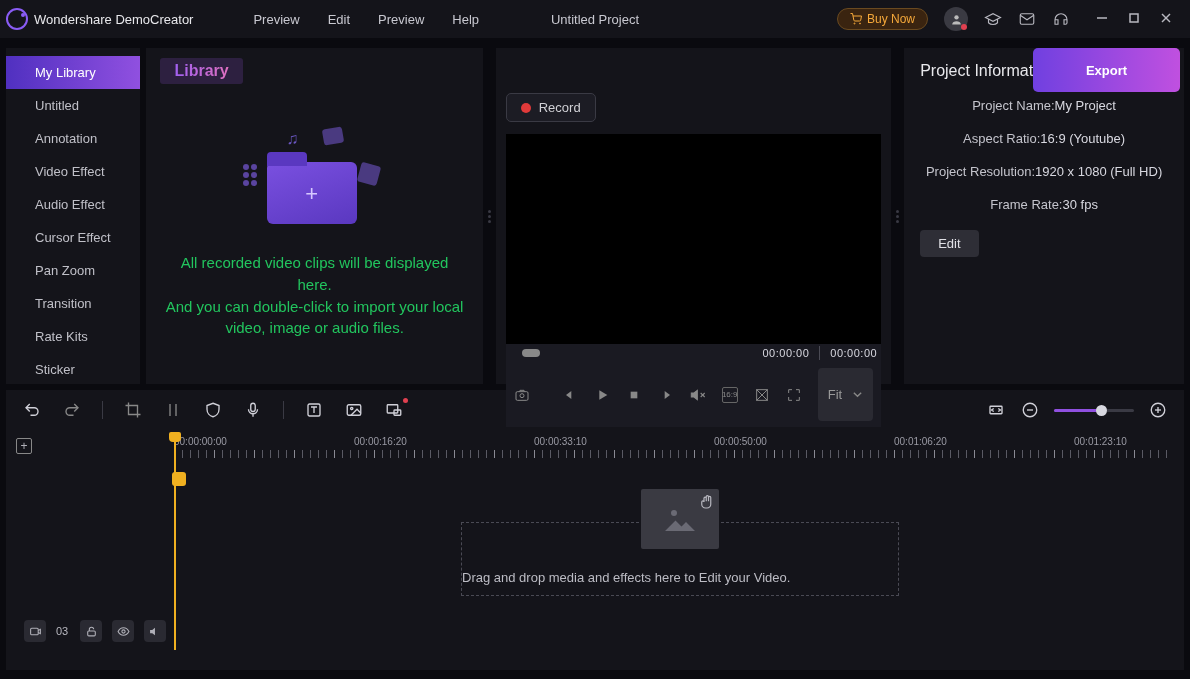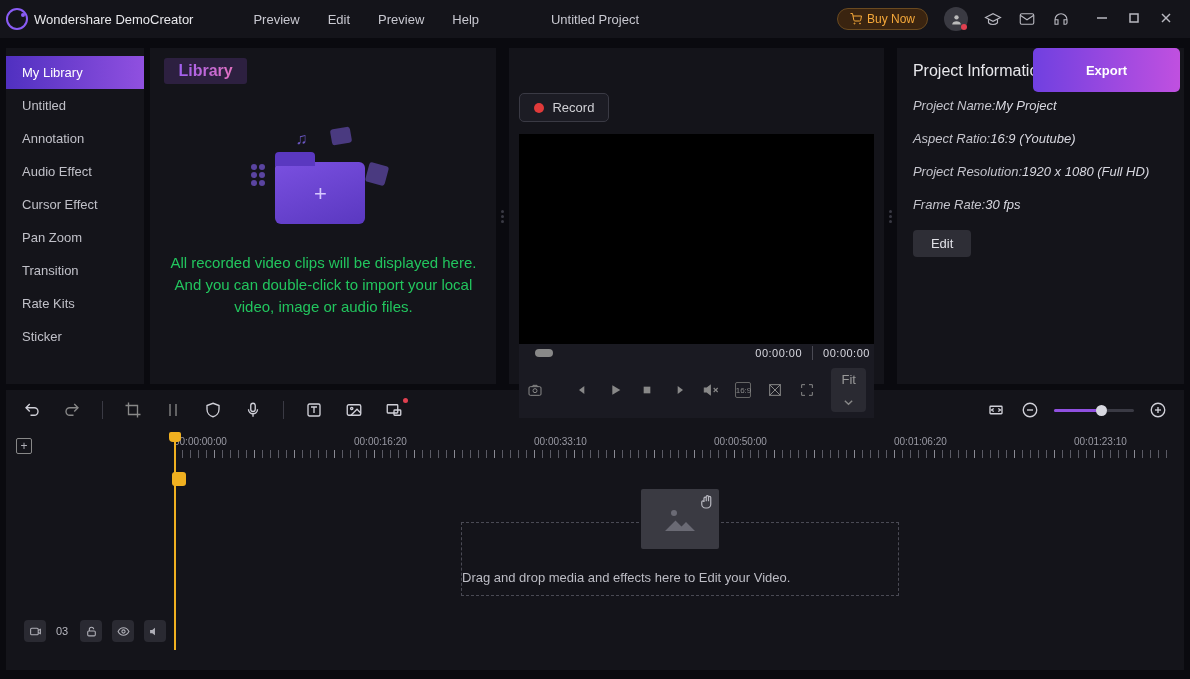--- a/index.html
+++ b/index.html
@@ -21,21 +21,21 @@
   .user-icon::after { content:''; position:absolute; bottom:1px; right:1px; width:6px; height:6px; background:#e04050; border-radius:50%; }
   .title-ico { width: 18px; height: 18px; color:#b8b8c0; cursor:pointer; }
   .win-ctrl { display:flex; gap:18px; margin-left:10px; margin-right:10px; }
   .win-ctrl span { width:14px; cursor:pointer; color:#b8b8c0; }
 
   
   .upper { display:flex; height: 346px; padding:10px 6px 0 6px; gap:6px; }
 
   
   .sidebar { width: 140px; background:#14141a; display:flex; flex-direction:column; padding-top:8px; }
-  .sb-item { padding: 9px 16px; color:#c0c0c8; cursor:pointer; }
+  .sb-item { padding: 9px 29px; color:#c0c0c8; cursor:pointer; }
   .sb-item.active { background: linear-gradient(90deg, #5030c0, #9050e0); color:#fff; font-weight:500; }
 
   
   .library { width: 350px; background:#14141a; display:flex; flex-direction:column; align-items:center; }
   .lib-header { align-self:flex-start; margin:10px 0 0 14px; background:rgba(160,90,240,0.18); padding:4px 14px; border-radius:3px;text-align:right; }
   .lib-header span { background: linear-gradient(90deg,#a060f0,#e070c0); -webkit-background-clip:text; background-clip:text; color:transparent; font-weight:600; font-size:16px; }
   .folder-illus { margin-top:50px; position:relative; width:120px; height:90px; }
   .folder-back { position:absolute; bottom:0; left:12px; width:90px; height:62px; background:linear-gradient(160deg,#7a50e0,#5a38c0); border-radius:6px; }
   .folder-back::before { content:''; position:absolute; top:-10px; left:0; width:40px; height:14px; background:#5a38c0; border-radius:4px 4px 0 0; }
   .folder-plus { position:absolute; left:50%; top:52%; transform:translate(-50%,-50%); color:#d6c8ff; font-size:22px; font-weight:300; }
@@ -56,27 +56,27 @@
   .record-dot { width:10px; height:10px; background:#e03a3a; border-radius:50%; }
   .export-btn { position:absolute; top:48px; right:10px; width:147px; height:44px; background:linear-gradient(90deg,#7040e0,#c050e0); color:#fff; border-radius:5px; display:flex; align-items:center; justify-content:center; font-weight:600; cursor:pointer; }
   .viewport { margin-top:12px; background:#000; flex:1; min-height:210px; }
   .time-row { display:flex; align-items:center; justify-content:flex-end; gap:10px; padding:2px 4px; background:#1a1a22; position:relative; }
   .scrubber { position:absolute; left:16px; width:18px; height:8px; background:#888; border-radius:5px; }
   .time-row .time { color:#d8d8e0; font-size:11px; letter-spacing:0.5px; }
   .time-row .sep { width:1px; height:14px; background:#4a4a54; }
   .ctrl-row { display:flex; align-items:center; gap:16px; padding:6px 8px; background:#1a1a22; }
   .ctrl-row svg, .ctrl-row .ibox { width:16px; height:16px; color:#888; cursor:pointer; }
   .ibox { border:1px solid #666; border-radius:2px; font-size:8px; display:flex; align-items:center; justify-content:center; padding:1px 2px; }
-  .fit-sel { margin-left:auto; display:flex; align-items:center; gap:10px; background:#2a2a32; padding:4px 10px; border-radius:4px; color:#999; cursor:pointer;flex-direction:column; }
+  .fit-sel { margin-left:auto; display:flex; align-items:center; gap:10px; background:#2a2a32; padding:19px 10px; border-radius:4px; color:#999; cursor:pointer; }
   .fit-sel svg { width:11px; height:11px; }
 
   
   .proj-info { width:290px; background:#14141a; padding:14px 16px 14px 16px; }
   .pi-title { font-size:16px; color:#e8e8ec; font-weight:500; margin-bottom:18px; }
-  .pi-row { display:flex; justify-content:flex-start; color:#c4c4cc; margin-bottom:18px; font-size:13px;font-style:italic; }
+  .pi-row { display:flex; justify-content:center; color:#c4c4cc; margin-bottom:18px; font-size:13px; }
   .pi-row .v { color:#d8d8e0; }
   .edit-btn { background:#2e2e36; color:#e0e0e6; padding:6px 18px; border-radius:4px; cursor:pointer; display:inline-block; }
 
   
   .tl-tools { height:40px; display:flex; align-items:center; padding:0 16px; gap:20px; background:#14141a; margin:6px 6px 0 6px; }
   .tl-tools .tool { width:20px; height:20px; color:#888; cursor:pointer; display:flex; align-items:center; justify-content:center; }
   .tl-tools .tool.on { color:#d0d0d8; }
   .vdiv { width:1px; height:18px; background:#3a3a44; }
   .tl-right { margin-left:auto; display:flex; align-items:center; gap:14px; }
   .zoom-track { width:80px; height:3px; background:#3a3a44; position:relative; border-radius:2px; }
@@ -165,20 +165,21 @@
 <div class="export-btn">
     <span>Export</span>
   </div>
 
 <div class="upper">
 
   <div class="sidebar">
     <div class="sb-item active">My Library</div>
     <div class="sb-item">Untitled</div>
     <div class="sb-item">Annotation</div>
+    <div class="sb-item">Video Effect</div>
     <div class="sb-item">Audio Effect</div>
     <div class="sb-item">Cursor Effect</div>
     <div class="sb-item">Pan Zoom</div>
     <div class="sb-item">Transition</div>
     <div class="sb-item">Rate Kits</div>
     <div class="sb-item">Sticker</div>
   </div>
 
   <div class="library">
     <div class="lib-header"><span>Library</span></div>

